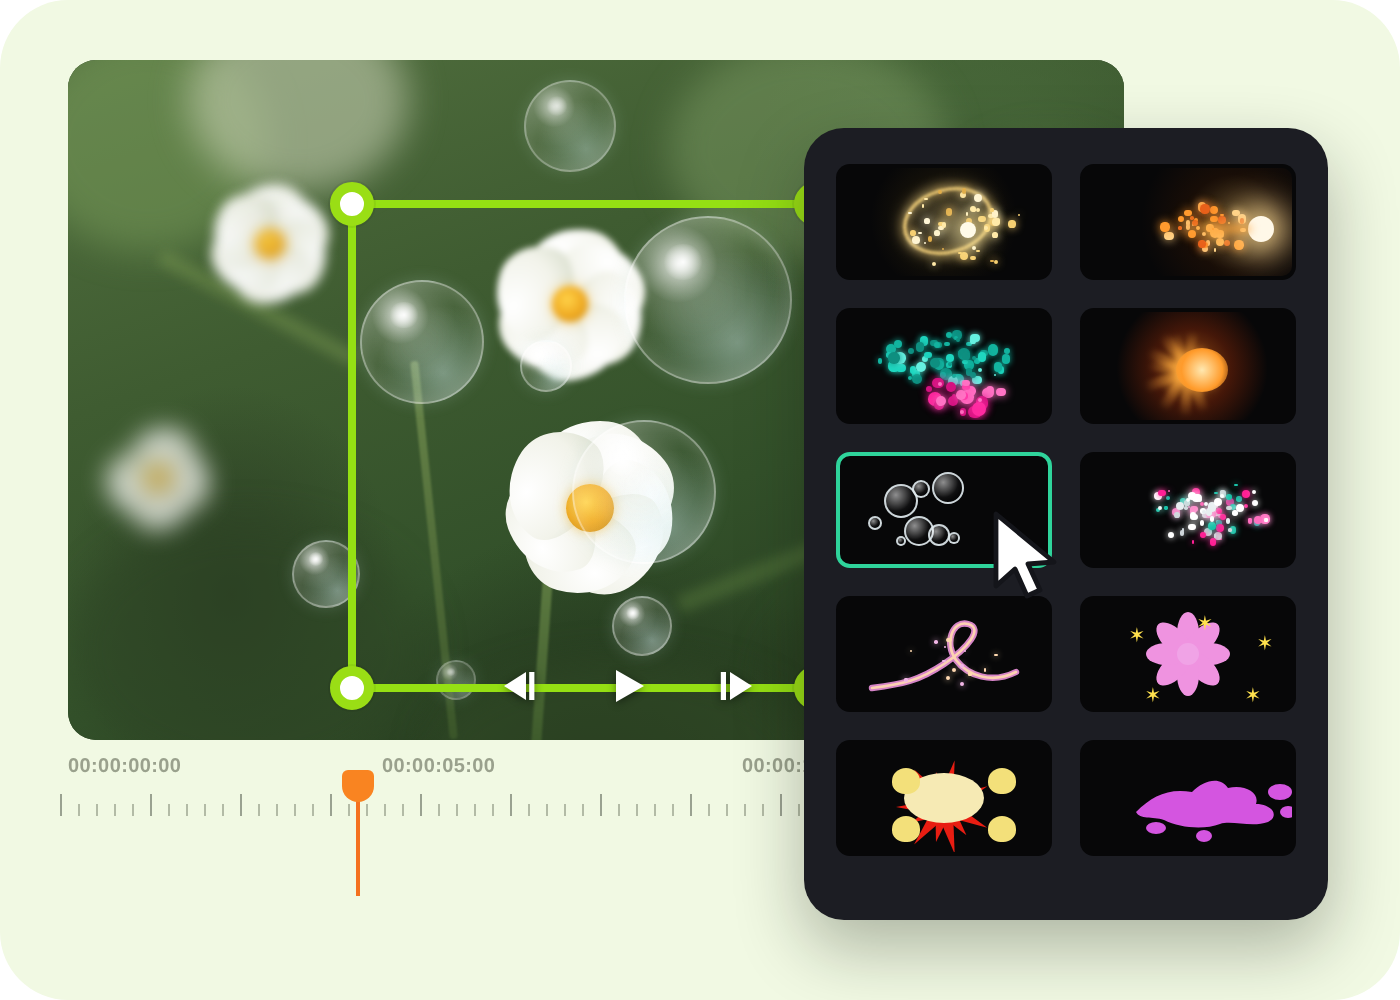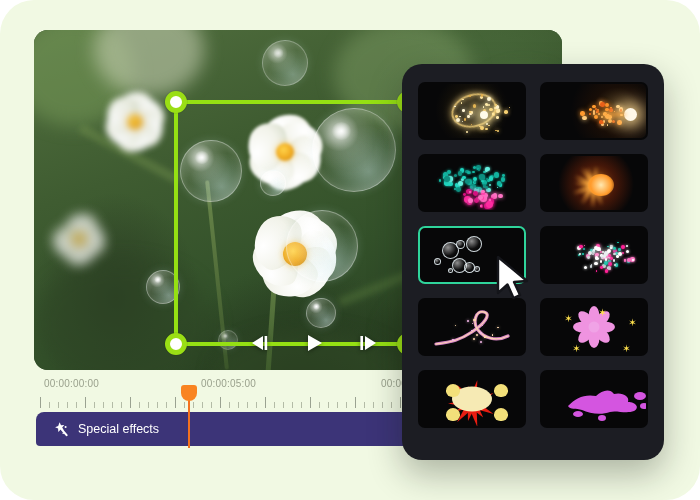--- a/index.html
+++ b/index.html
@@ -98,21 +98,21 @@
     z-index: 6;
   }
   .pb-btn {
     width: 26px; height: 24px;
     display: flex; align-items: center; justify-content: center;
     cursor: pointer;
   }
   .pb-btn svg { display: block; filter: drop-shadow(0 1px 2px rgba(0,0,0,.45)); }
 
   
-  #timeline { position: absolute; left: 36px; top: 378px; width: 528px; height: 70px; }
+  #timeline { position: absolute; left: 26px; top: 378px; width: 528px; height: 70px; font-weight: bold; }
   .tl-labels { position: relative; height: 14px; }
   .tl-label {
     position: absolute; top: 0;
     font-size: 10px; color: #9aa18d; letter-spacing: .2px;
     white-space: nowrap;
   }
   #tl-ruler { position: absolute; left: 0; top: 18px; width: 528px; height: 12px; }
   .tick { position: absolute; bottom: 0; width: 1px; background: #b3bba6; }
   .tick.major { height: 11px; background: #9aa291; }
   .tick.minor { height: 6px; }
@@ -343,31 +343,20 @@
         <span class="tick minor" style="left: 463px;"></span>
         <span class="tick minor" style="left: 472px;"></span>
         <span class="tick minor" style="left: 481px;"></span>
         <span class="tick minor" style="left: 490px;"></span>
         <span class="tick major" style="left: 499px;"></span>
         <span class="tick minor" style="left: 508px;"></span>
         <span class="tick minor" style="left: 517px;"></span>
         <span class="tick minor" style="left: 526px;"></span>
       </div>
 
-    <div id="track-row">
-      <div id="track-label">
-        <svg width="16" height="16" viewBox="0 0 16 16" aria-hidden="true">
-          <path d="M6.6 1.2 L8.0 4.3 L11.3 4.0 L9.2 6.6 L10.9 9.4 L7.7 8.6 L5.3 10.9 L5.1 7.6 L2.1 6.2 L5.2 5.0 Z" fill="#ffffff"></path>
-          <path d="M8.6 8.4 L13.6 14.1" stroke="#ffffff" stroke-width="2.1" stroke-linecap="round" fill="none"></path>
-          <circle cx="12.6" cy="6.0" r="1.05" fill="#ffffff"></circle>
-          <circle cx="10.2" cy="12.2" r="0.8" fill="#ffffff"></circle>
-        </svg>
-        <span>Special effects</span>
-      </div>
-    </div>
 
     <div id="playhead" style="left: 152px;">
       <div id="playhead-knob"></div>
     </div>
   </div>
 
   <div id="effects-panel">
       <div class="fx-thumb" title="Gold splash">
         <div class="fx-art" style="background: radial-gradient(circle at 50% 48%, rgba(255, 225, 140, 0.3) 0%, rgba(120, 90, 20, 0.1) 38%, rgba(0, 0, 0, 0) 62%);">
           <span style="position: absolute; left: 30%; top: 18%; width: 44%; height: 62%; border-radius: 50%; border: 2px solid rgba(240, 205, 120, 0.85); filter: blur(0.5px); box-shadow: rgba(250, 215, 130, 0.8) 0px 0px 7px, rgba(250, 215, 130, 0.6) 0px 0px 6px inset; transform: rotate(-16deg);"></span>

